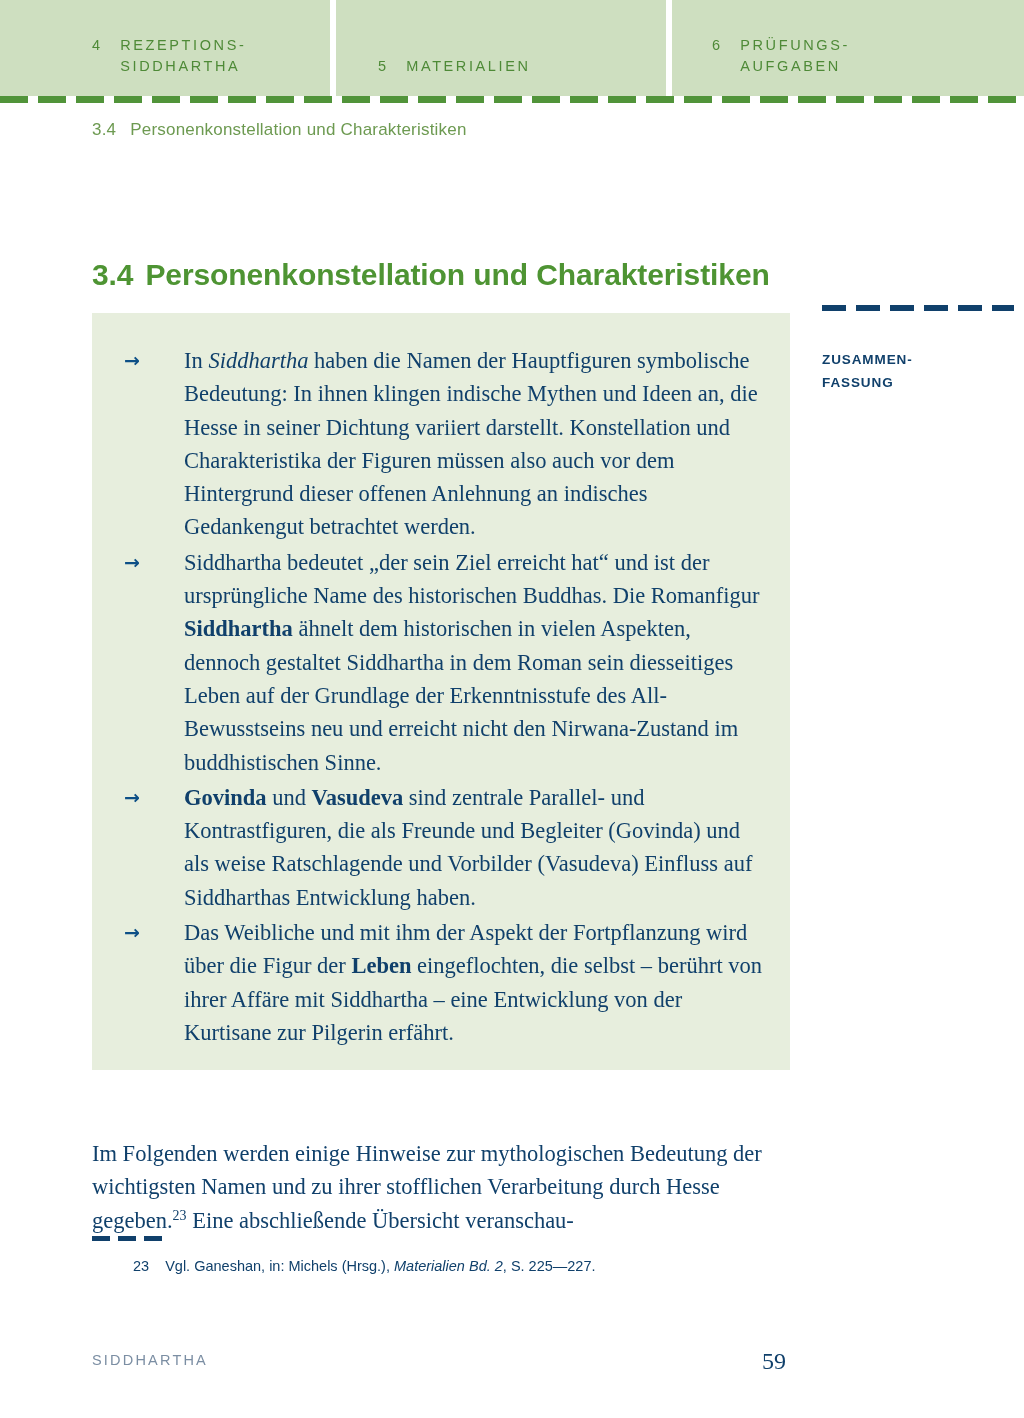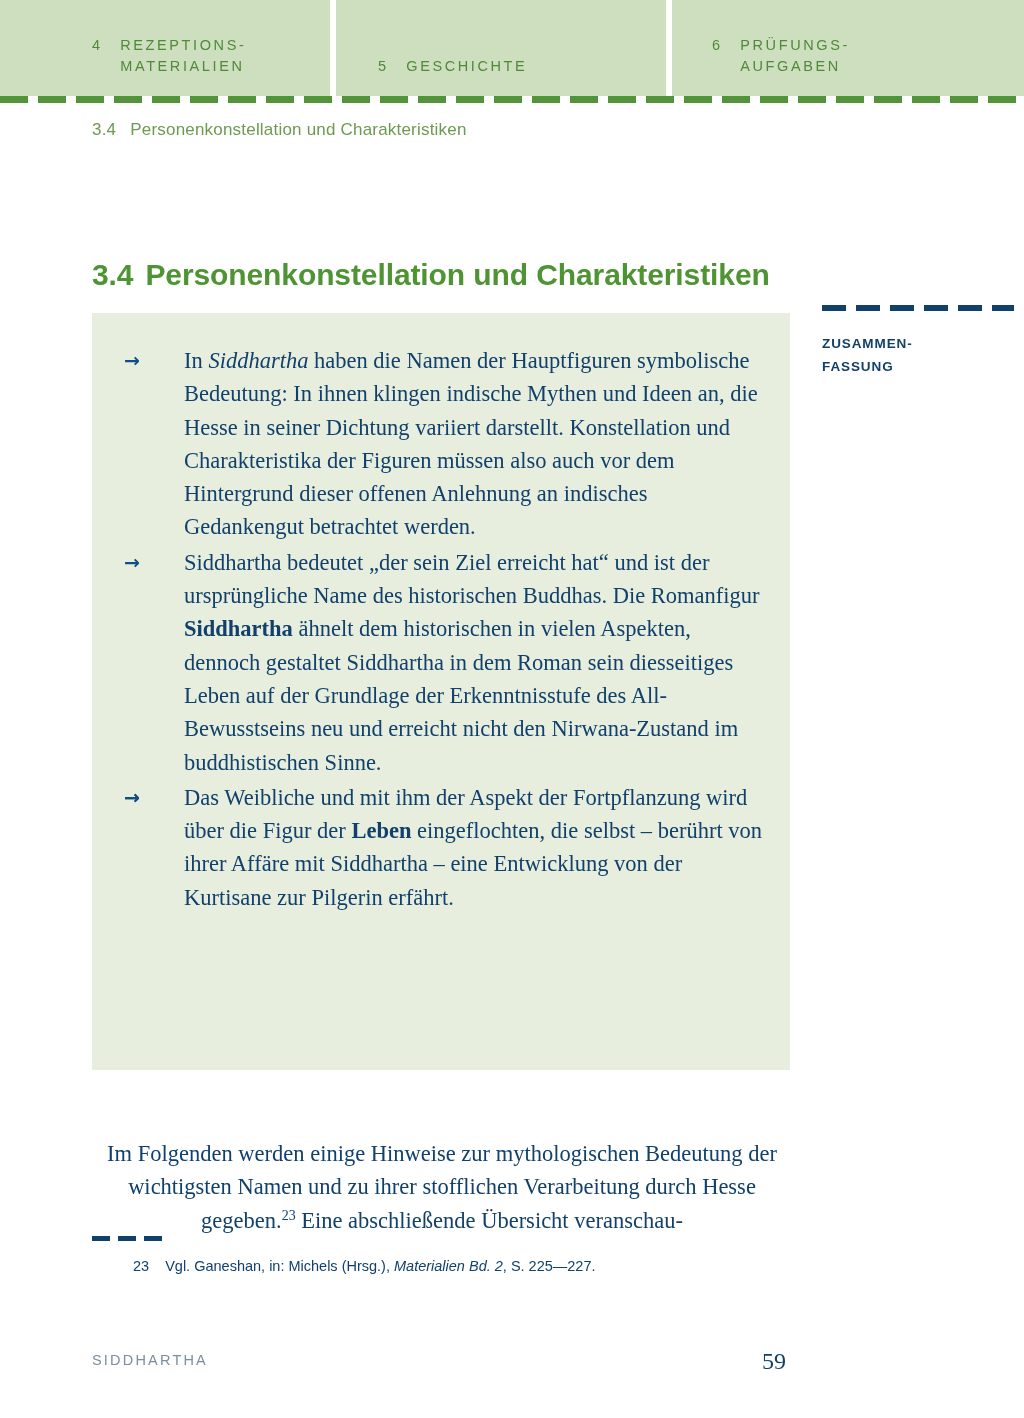--- a/index.html
+++ b/index.html
@@ -157,40 +157,40 @@
   }
   #margin-note-rule {
     width: 192px;
     height: 6px;
     background: repeating-linear-gradient(
         to right,
         #10406b 0px, #10406b 24px,
         #ffffff 24px, #ffffff 34px);
   }
   #margin-note-label {
-    margin-top: 21px;
+    margin-top: 37px;
     color: #10406b;
     font-size: 13.5px;
     font-weight: bold;
     letter-spacing: 0.9px;
     line-height: 23px;
     white-space: pre-line;
   }
 
   
   #body-paragraph {
     position: absolute;
     left: 92px;
     top: 1114px;
     width: 700px;
     font-family: "Liberation Serif", serif;
     font-size: 22.5px;
     line-height: 33.5px;
     color: #10406b;
-    text-align: center;
+    text-align: left;
   }
   #body-paragraph sup {
     font-size: 0.62em;
     vertical-align: super;
     line-height: 0;
   }
 
   
   #footnote-rule {
     position: absolute;
@@ -244,28 +244,28 @@
   }
 </style>
 </head>
 <body>
 
 <div id="chapter-tabs">
   <div class="tab" id="tab-1">
     <div class="tab-inner">
       <span class="tab-num">4</span>
       <span class="tab-label">REZEPTIONS-
-MATERIALIEN</span>
+SIDDHARTHA</span>
     </div>
   </div>
   <div class="tab gap"></div>
   <div class="tab" id="tab-2">
     <div class="tab-inner">
       <span class="tab-num">5</span>
-      <span class="tab-label">GESCHICHTE</span>
+      <span class="tab-label">MATERIALIEN</span>
     </div>
   </div>
   <div class="tab gap"></div>
   <div class="tab" id="tab-3">
     <div class="tab-inner">
       <span class="tab-num">6</span>
       <span class="tab-label">PRÜFUNGS-
 AUFGABEN</span>
     </div>
   </div>
@@ -286,20 +286,21 @@
     <li>
       <span class="arrow-icon">→</span>
       <span class="bullet-text">In <i>Siddhartha</i> haben die Namen der Hauptfiguren symbolische Bedeutung: In ihnen klingen indische Mythen und Ideen an, die Hesse in seiner Dichtung variiert darstellt. Konstellation und Charakteristika der Figuren müssen also auch vor dem Hintergrund dieser offenen Anlehnung an indisches Gedankengut betrachtet werden.</span>
     </li>
     <li>
       <span class="arrow-icon">→</span>
       <span class="bullet-text">Siddhartha bedeutet „der sein Ziel erreicht hat“ und ist der ursprüngliche Name des historischen Buddhas. Die Romanfigur <b>Siddhartha</b> ähnelt dem historischen in vielen Aspekten, dennoch gestaltet Siddhartha in dem Roman sein diesseitiges Leben auf der Grundlage der Erkenntnisstufe des All-Bewusstseins neu und erreicht nicht den Nirwana-Zustand im buddhistischen Sinne.</span>
     </li>
     <li>
       <span class="arrow-icon">→</span>
+      <span class="bullet-text"><b>Govinda</b> und <b>Vasudeva</b> sind zentrale Parallel- und Kontrastfiguren, die als Freunde und Begleiter (Govinda) und als weise Ratschlagende und Vorbilder (Vasudeva) Einfluss auf Siddharthas Entwicklung haben.</span>
     </li>
     <li>
       <span class="arrow-icon">→</span>
       <span class="bullet-text">Das Weibliche und mit ihm der Aspekt der Fortpflanzung wird über die Figur der <b>Leben</b> eingeflochten, die selbst – berührt von ihrer Affäre mit Siddhartha – eine Entwicklung von der Kurtisane zur Pilgerin erfährt.</span>
     </li>
   </ul>
 </div>
 
 <div id="margin-note">
   <div id="margin-note-rule"></div>

